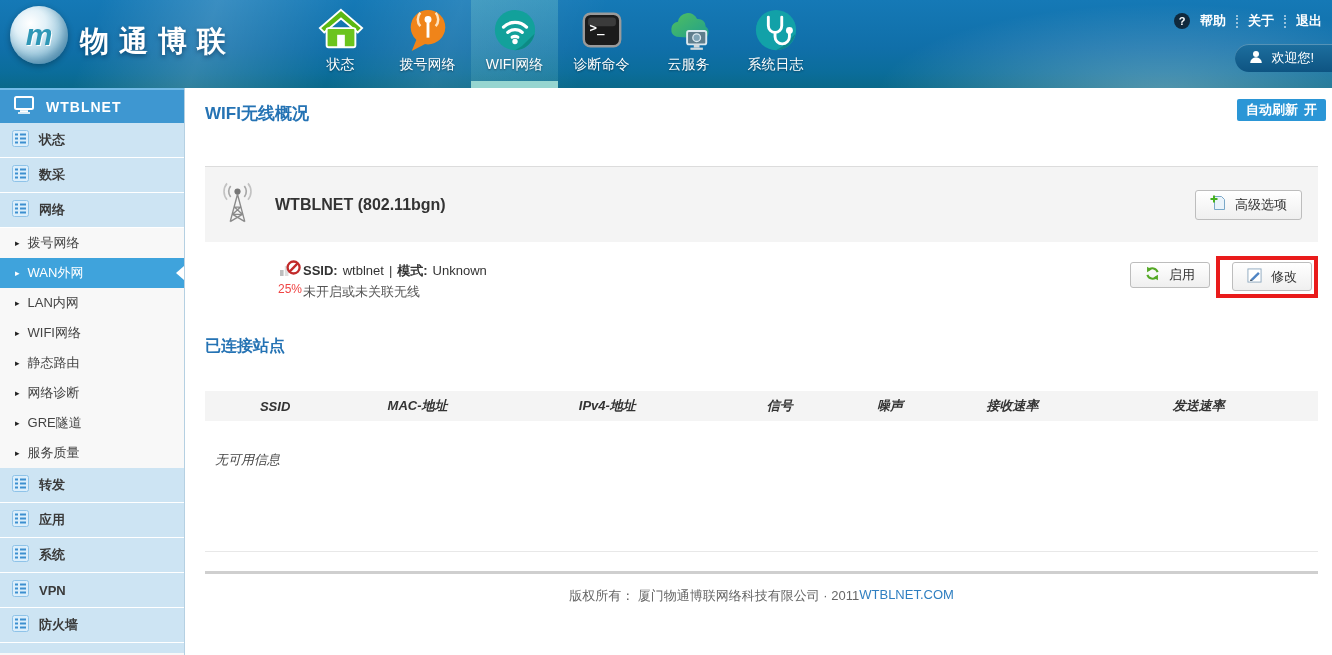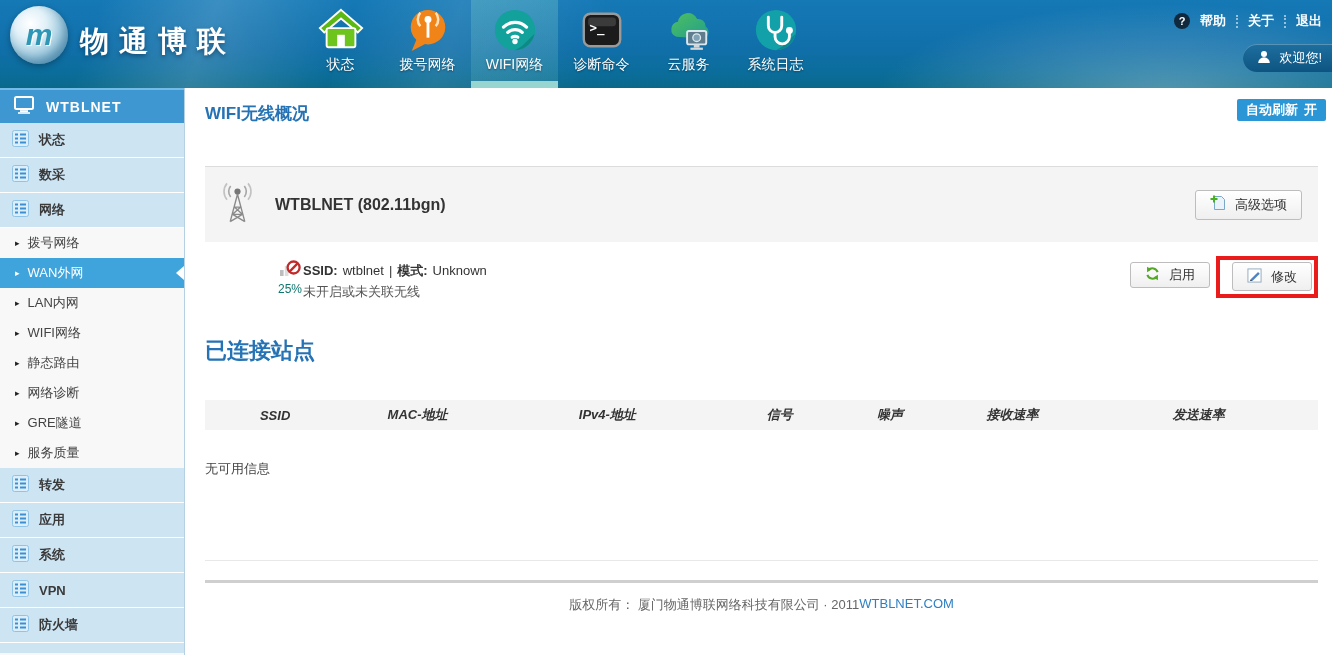--- a/index.html
+++ b/index.html
@@ -32,21 +32,21 @@
   .nav-item.selected::after { content:""; position:absolute; left:0; right:0; bottom:0; height:7px; background:#96d5d0; }
 
   .top-links { position:absolute; right:10px; top:12px; display:flex; align-items:center; gap:10px;
     color:#fff; font-size:13px; font-weight:bold; z-index:3; }
   .top-links .lnk { cursor:pointer; }
   .tl-sep { width:0; height:13px; border-left:2px dotted rgba(255,255,255,.55); }
   .help-q { width:16px; height:16px; border-radius:50%; background:#10293d; color:#fff; font-size:11px;
     font-weight:bold; display:flex; align-items:center; justify-content:center; }
 
   .welcome { position:absolute; right:0; top:44px; height:28px; display:flex; align-items:center; gap:8px;
-    padding:0 10px 0 14px; border-radius:14px 0 0 14px; z-index:3;
+    padding:0 18px 0 14px; border-radius:14px 0 0 14px; z-index:3;
     background:linear-gradient(180deg,#1d6f9f,#0e5482); box-shadow:inset 0 1px 0 rgba(255,255,255,.25);
     color:#fff; font-size:13px; }
 
   
   .sidebar { position:absolute; left:0; top:88px; width:185px; height:567px; background:#f8f8f8;
     border-right:1px solid #b5d0e2; }
   .side-header { height:35px; background:#3e97d1; border-top:2px solid #74bce8; color:#fff; font-weight:bold;
     font-size:14px; display:flex; align-items:center; gap:12px; padding-left:14px; letter-spacing:1px; }
   .side-item { display:flex; align-items:center; cursor:pointer; font-size:13px; }
   .side-item.main { height:35px; background:#cde4f3; border-bottom:1px solid #fff; font-weight:bold;
@@ -68,37 +68,37 @@
 
   .panel-head { margin-top:41px; height:76px; background:#f4f4f4; border-top:1px solid #dcdcdc;
     display:flex; align-items:center; padding-left:17px; }
   .panel-title { margin-left:22px; font-size:16px; font-weight:bold; color:#333; }
   .btn { display:inline-flex; align-items:center; gap:9px; background:linear-gradient(180deg,#ffffff,#efefef);
     border:1px solid #bdbdbd; border-radius:3px; font-size:13px; color:#333; cursor:pointer;
     height:30px; padding:4px 14px; white-space:nowrap; }
   .advanced-btn { margin-left:auto; margin-right:16px; }
 
   .wifi-row { position:relative; height:60px; margin-top:8px; }
-  .signal-block { position:absolute; left:62px; top:8px; width:46px; text-align:center; font-size:12px; color:#0f766e; }
+  .signal-block { position:absolute; left:62px; top:8px; width:46px; text-align:center; font-size:12px; color:#ef4444; }
   .signal-block .pct { display:block; margin-top:2px; }
   .ssid-block { position:absolute; left:98px; top:10px; font-size:13px; color:#333; line-height:21px; }
   .ssid-line { display:flex; gap:5px; align-items:baseline; }
   .ssid-line b { font-weight:bold; }
   .status-line { color:#555; }
   .btn-enable { position:absolute; right:108px; top:12px; height:26px; }
   .btn-modify { position:absolute; right:6px; top:12px; height:29px;align-items:center; }
   .red-box { position:absolute; right:0; top:6px; width:102px; height:42px; border:4px solid #e91b1b;
     pointer-events:none; z-index:5; }
 
-  .section-title { margin-top:26px; font-size:22px; font-weight:bold; color:#2573b4; }
+  .section-title { margin-top:26px; font-size:16px; font-weight:bold; color:#2573b4; }
   .thead { margin-top:34px; height:30px; background:#f4f4f4; display:flex; align-items:center;
     font-size:13px; font-weight:bold; color:#333; }
   .th { text-align:center;font-style:italic; }
   .c1{width:12.6%} .c2{width:13%} .c3{width:21.1%} .c4{width:9.9%} .c5{width:9.9%} .c6{width:12.1%} .c7{width:21.4%}
-  .empty { margin-top:30px; font-size:13px; color:#444; }
+  .empty { margin-top:30px; margin-left:10px; font-size:13px; font-style:italic; color:#444; }
 
   .hr-thin { margin-top:82px; border-top:1px solid #e8e8e8; }
   .hr-thick { margin-top:19px; height:3px; background:#cfcfcf; }
   .footer { margin-top:13px; display:flex; justify-content:center; font-size:13px; color:#666; }
   .footer a { color:#2f7fc1; text-decoration:none; cursor:pointer; }
 </style>
 </head>
 <body>
 
 <div class="header">

